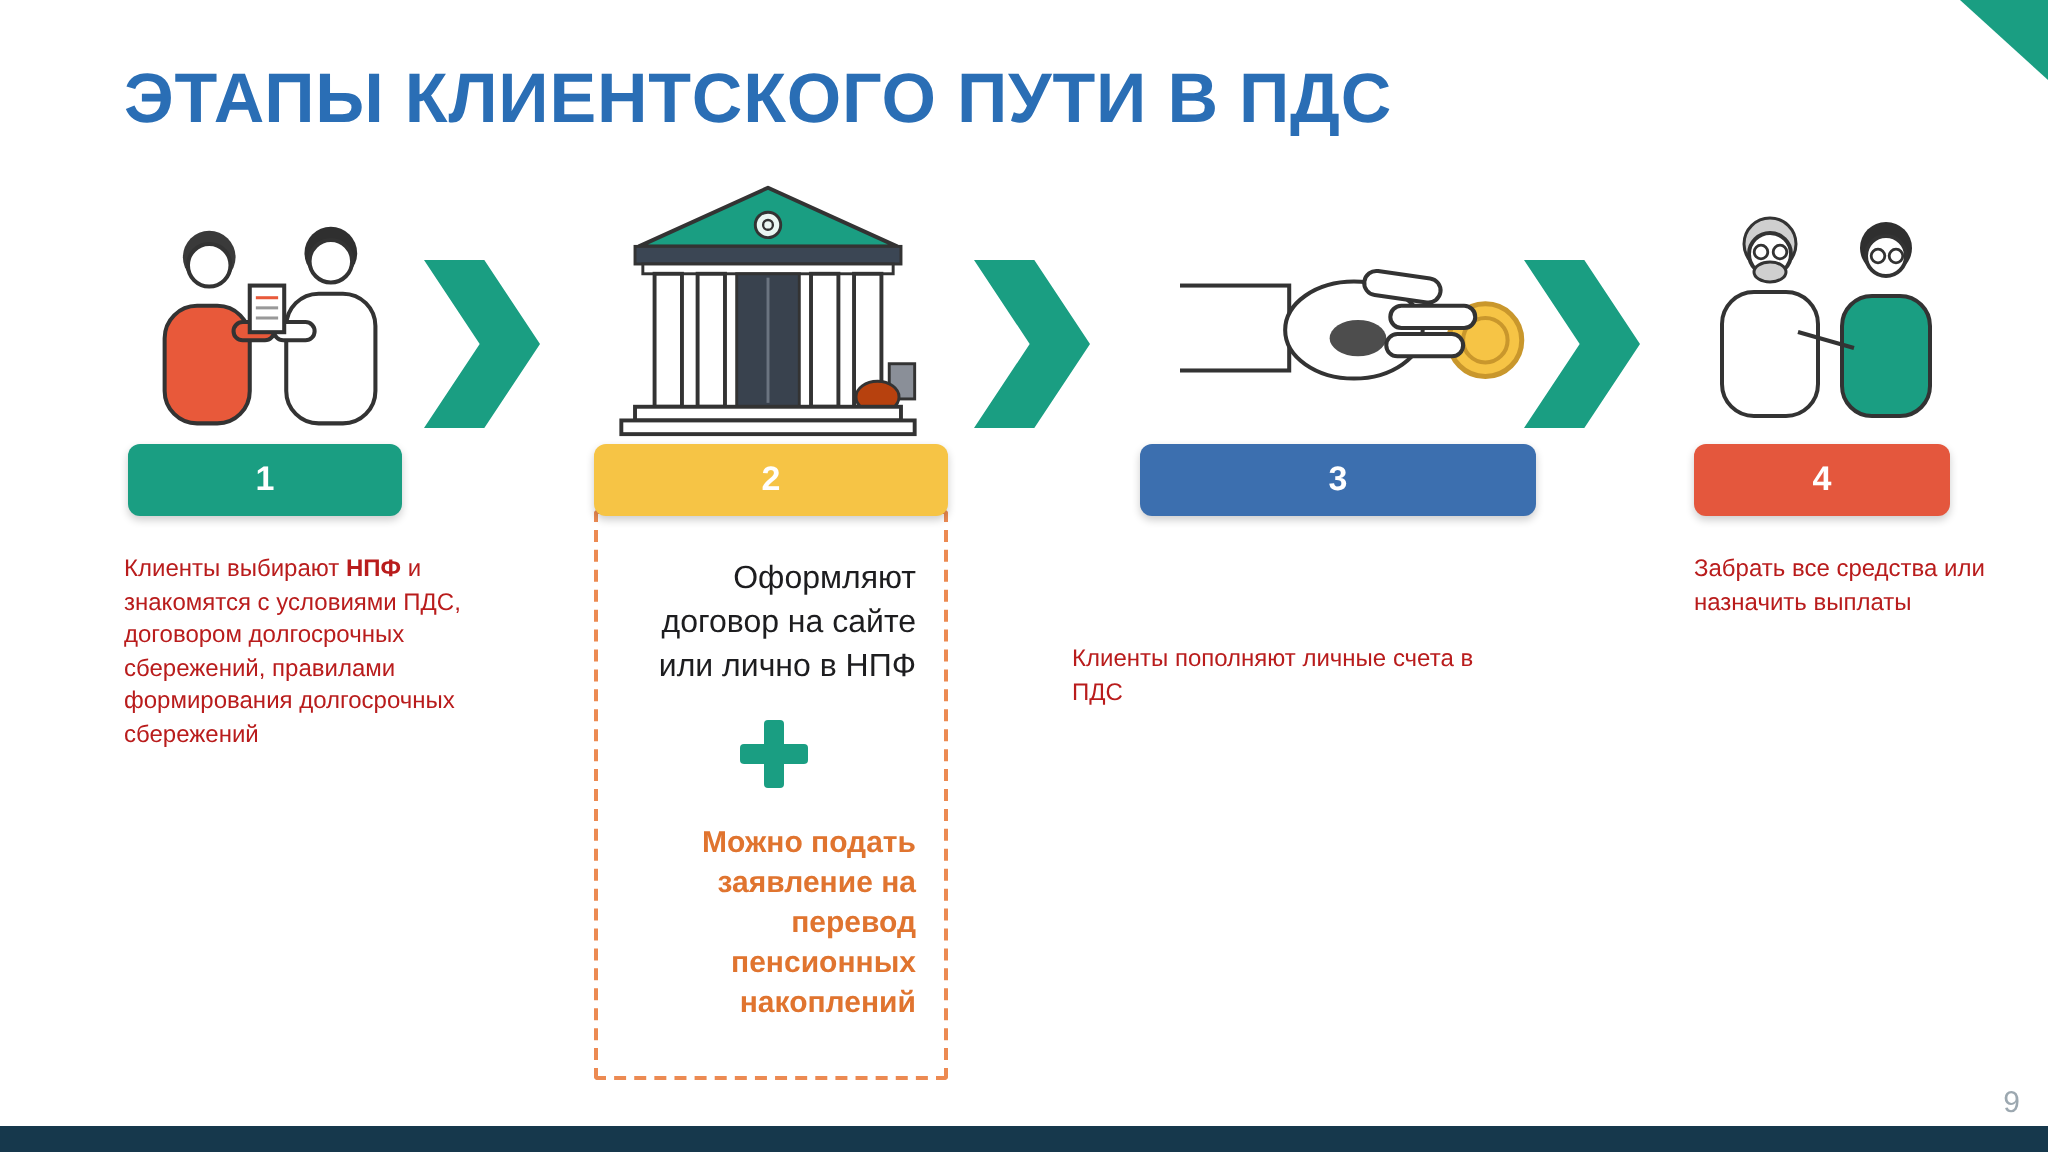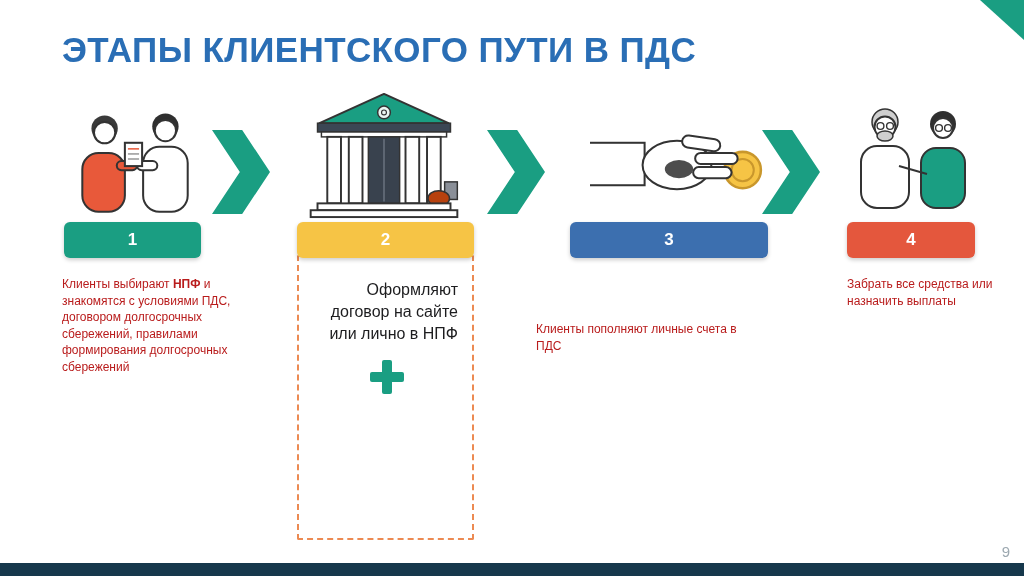--- a/index.html
+++ b/index.html
@@ -162,20 +162,21 @@
   </div>
 
   <div class="note-box">
     <div class="main-text">Оформляют договор на сайте или лично в НПФ</div>
     <div class="plus-wrap">
       <svg viewBox="0 0 46 40" xmlns="http://www.w3.org/2000/svg">
         <rect x="18" y="3" width="10" height="34" rx="2" fill="#1A9E82"></rect>
         <rect x="6" y="15" width="34" height="10" rx="2" fill="#1A9E82"></rect>
       </svg>
     </div>
+    <div class="note-text">Можно подать заявление на перевод пенсионных накоплений</div>
   </div>
 
   <div class="stage-text t3">Клиенты пополняют личные счета в ПДС</div>
 
   <div class="stage-text t4">Забрать все средства или назначить выплаты</div>
 
   <div class="footer-bar"></div>
   <div class="page-number">9</div>
 
 </div>

